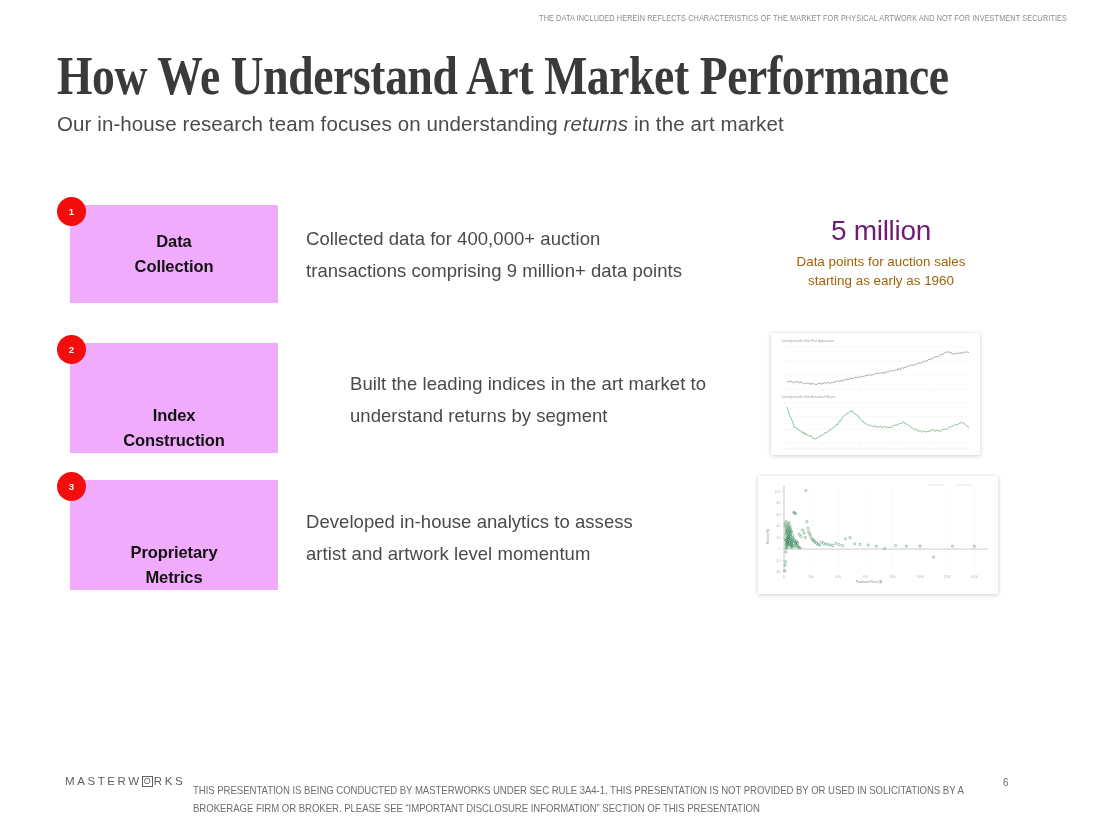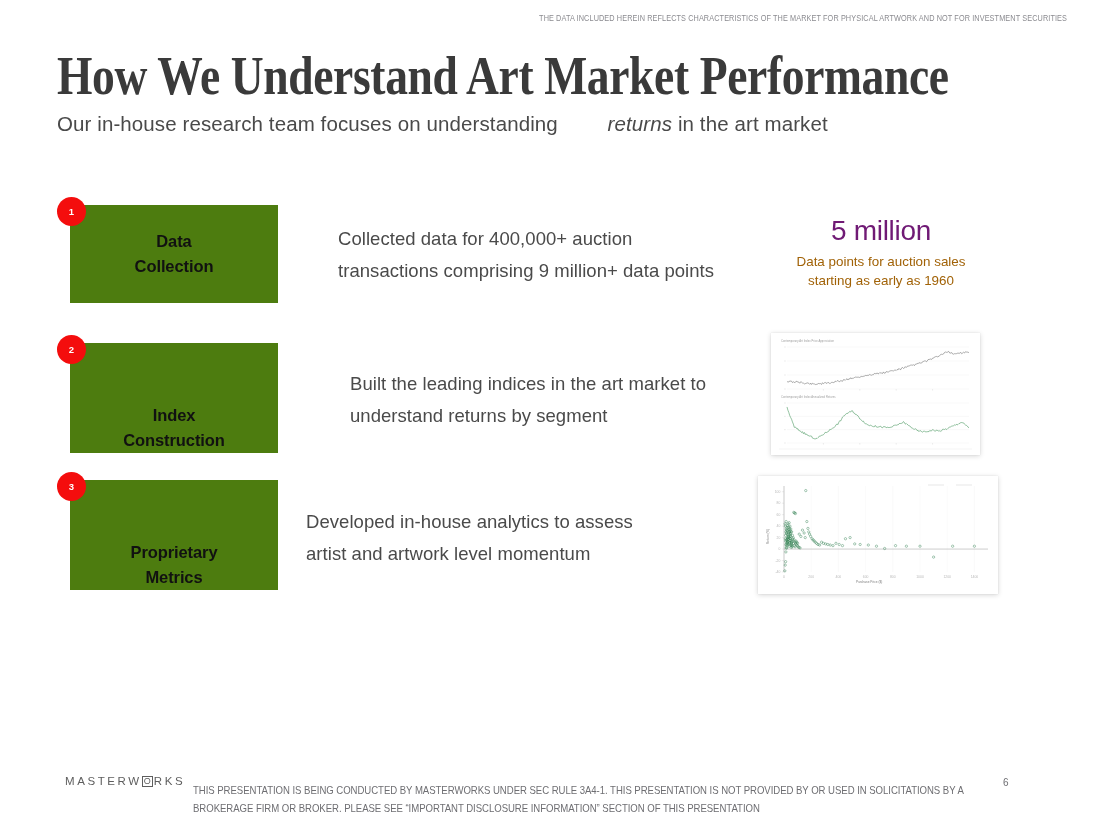--- a/index.html
+++ b/index.html
@@ -36,32 +36,32 @@
     transform-origin: left top;
     white-space: nowrap;
   }
   .page-subtitle {
     position: absolute; left: 57px; top: 112px;
     font-size: 20.5px;
     color: #4a4a4a;
     letter-spacing: .1px;
     white-space: nowrap;
   }
-  .page-subtitle i { font-style: italic; margin-left: 44px; }
+  .page-subtitle i { font-style: italic; }
 
   
   .row { position: absolute; left: 0; right: 0; }
   .row-1 { top: 205px; }
   .row-2 { top: 343px; }
   .row-3 { top: 480px; }
 
   .label-box {
     position: absolute; left: 70px;
     width: 208px; height: 98px;
-    background: #4d7c0f;
+    background: #f0abfc;
     display: flex; align-items: center; justify-content: center;
     text-align: center;
   }
   .row-2 .label-box, .row-3 .label-box { height: 110px; align-items: flex-end; }
 
   .label-box .label-text {
     font-size: 16.5px;
     font-weight: 700;
     color: #111;
     line-height: 1.52;
@@ -82,21 +82,21 @@
   }
 
   .body-text {
     position: absolute; left: 306px;
     width: 455px;
     font-size: 18.5px;
     line-height: 1.72;
     color: #4a4a4a;
     letter-spacing: .05px;
   }
-  .row-1 .body-text { top: 18px; margin-left: 32px; }
+  .row-1 .body-text { top: 18px; }
   .row-2 .body-text { top: 25px; margin-left: 44px; }
   .row-3 .body-text { top: 26px; }
 
   
   .stat-block {
     position: absolute; left: 752px; top: 8px;
     width: 258px; text-align: center;
   }
   .stat-value {
     font-size: 28px;

